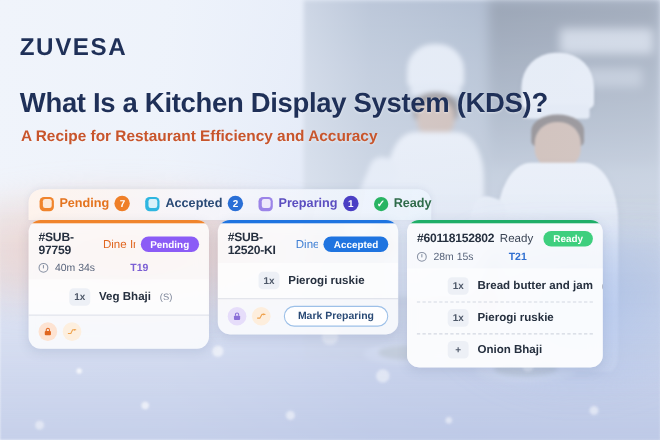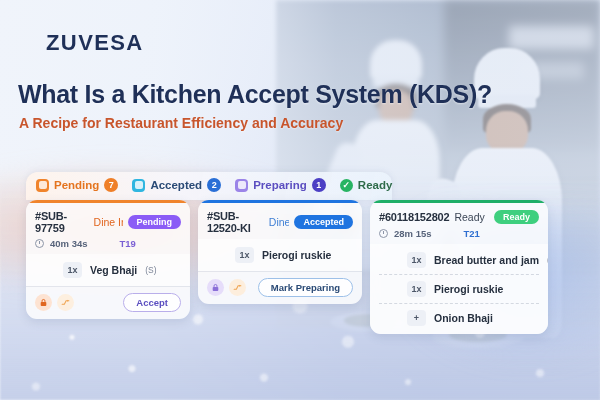--- a/index.html
+++ b/index.html
@@ -151,21 +151,20 @@
     position: absolute; right: -4%; top: 52%; width: 40%; height: 40%;
     background: radial-gradient(ellipse at 60% 40%, rgba(150,180,235,.5) 0%, rgba(150,180,235,0) 70%);
     filter: blur(12px);
   }
 
   
   .logo {
     position: absolute; left: 18px; top: 30px;
     font-size: 22px; font-weight: 700; letter-spacing: 1.4px;
     color: #1f3058;
-    margin-left: 28px;
   }
   .headline {
     position: absolute; left: 18px; top: 80px;
     font-size: 25px; font-weight: 700; letter-spacing: -.3px;
     color: #1f3058;
     text-shadow: 0 1px 2px rgba(255,255,255,.5);
   }
   .subhead {
     position: absolute; left: 19px; top: 115px;
     font-size: 14px; font-weight: 600;
@@ -217,21 +216,21 @@
   .ch-row1 { display: flex; align-items: center; gap: 5px; }
   .ord-id { font-size: 11px; font-weight: 700; color: #26303f; letter-spacing: -.2px; }
   .ord-type { font-size: 10.5px; font-weight: 500; flex: 1 1 auto; overflow: hidden; white-space: nowrap; }
   .state-badge {
     padding: 2px 9px; border-radius: 9px; color: #fff;
     font-size: 9px; font-weight: 600; white-space: nowrap; flex: 0 0 auto;
   }
   .ch-row2 { display: flex; align-items: center; gap: 6px; margin-top: 4px; }
   .clock { width: 9px; height: 9px; border-radius: 50%; border: 1.3px solid #8b94a6; position: relative; flex: 0 0 auto; }
   .clock::after { content: ""; position: absolute; left: 3px; top: 1.4px; width: 1px; height: 3px; background: #8b94a6; }
-  .timer { font-size: 9.5px; font-weight: 700; color: #57637a; }
+  .timer { font-size: 9.5px; font-weight: 400; color: #57637a; }
   .table-badge { font-size: 9.5px; font-weight: 700; margin-left: 26px; text-align: right; }
 
   .items { background: rgba(255,255,255,.55); padding: 2px 9px; }
   .item-row { display: flex; align-items: center; gap: 8px; padding: 6px 0; }
   .item-row + .item-row { border-top: 1px dashed rgba(150,160,180,.38); }
   .qty {
     min-width: 19px; height: 16px; padding: 0 4px; border-radius: 4px;
     background: rgba(236,239,246,.95); color: #4d5768;
     font-size: 9px; font-weight: 600; line-height: 16px; text-align: center; flex: 0 0 auto; margin-left: 28px;
   }
@@ -291,21 +290,21 @@
       <div class="food"></div>
     </div>
 
   <div class="bg-veil"></div>
   <div class="bg-bokeh"></div>
   <div class="bg-glow-warm"></div>
   <div class="bg-glow-blue"></div>
 </div>
 
 <div class="logo">ZUVESA</div>
-<h1 class="headline">What Is a Kitchen Accept System (KDS)?</h1>
+<h1 class="headline">What Is a Kitchen Display System (KDS)?</h1>
 <div class="subhead">A Recipe for Restaurant Efficiency and Accuracy</div>
 
 <div class="kds">
 
   <div class="tabbar" id="tabbar">
       <div class="tab">
         <span class="tab-ico" style="background: rgb(240, 132, 44);"></span>
         <span style="color: rgb(228, 116, 31);">Pending</span>
         <span class="tab-count" style="background: rgb(239, 127, 40);">7</span>
       </div>
@@ -353,21 +352,20 @@
               <rect x="3" y="7" width="10" height="7" rx="1.6" fill="#e0661f"></rect>
               <path d="M5.4 7V5.2a2.6 2.6 0 0 1 5.2 0V7" fill="none" stroke="#e0661f" stroke-width="1.7"></path>
             </svg>
           </span>
           <span class="fico" style="background: rgb(253, 239, 223);">
             <svg viewBox="0 0 16 16">
               <path d="M2 11h4l3-6h5" fill="none" stroke="#efa34f" stroke-width="1.8" stroke-linecap="round" stroke-linejoin="round"></path>
               <path d="M11 3.2 13.8 5 11 6.8z" fill="#efa34f"></path>
             </svg>
           </span>
-          <button class="action" style="color: rgb(91, 78, 192); border: 1px solid rgb(185, 174, 234);">Accept</button>
         </div>
       </div>
       <div class="card">
         <div class="card-accent" style="background: rgb(31, 116, 224);"></div>
         <div class="card-head">
           <div class="ch-row1">
             <span class="ord-id">#SUB-12520-KI</span>
             <span class="ord-type" style="color: rgb(63, 127, 212);">Dine I</span>
             <span class="state-badge" style="background: rgb(31, 116, 224);">Accepted</span>
           </div>

